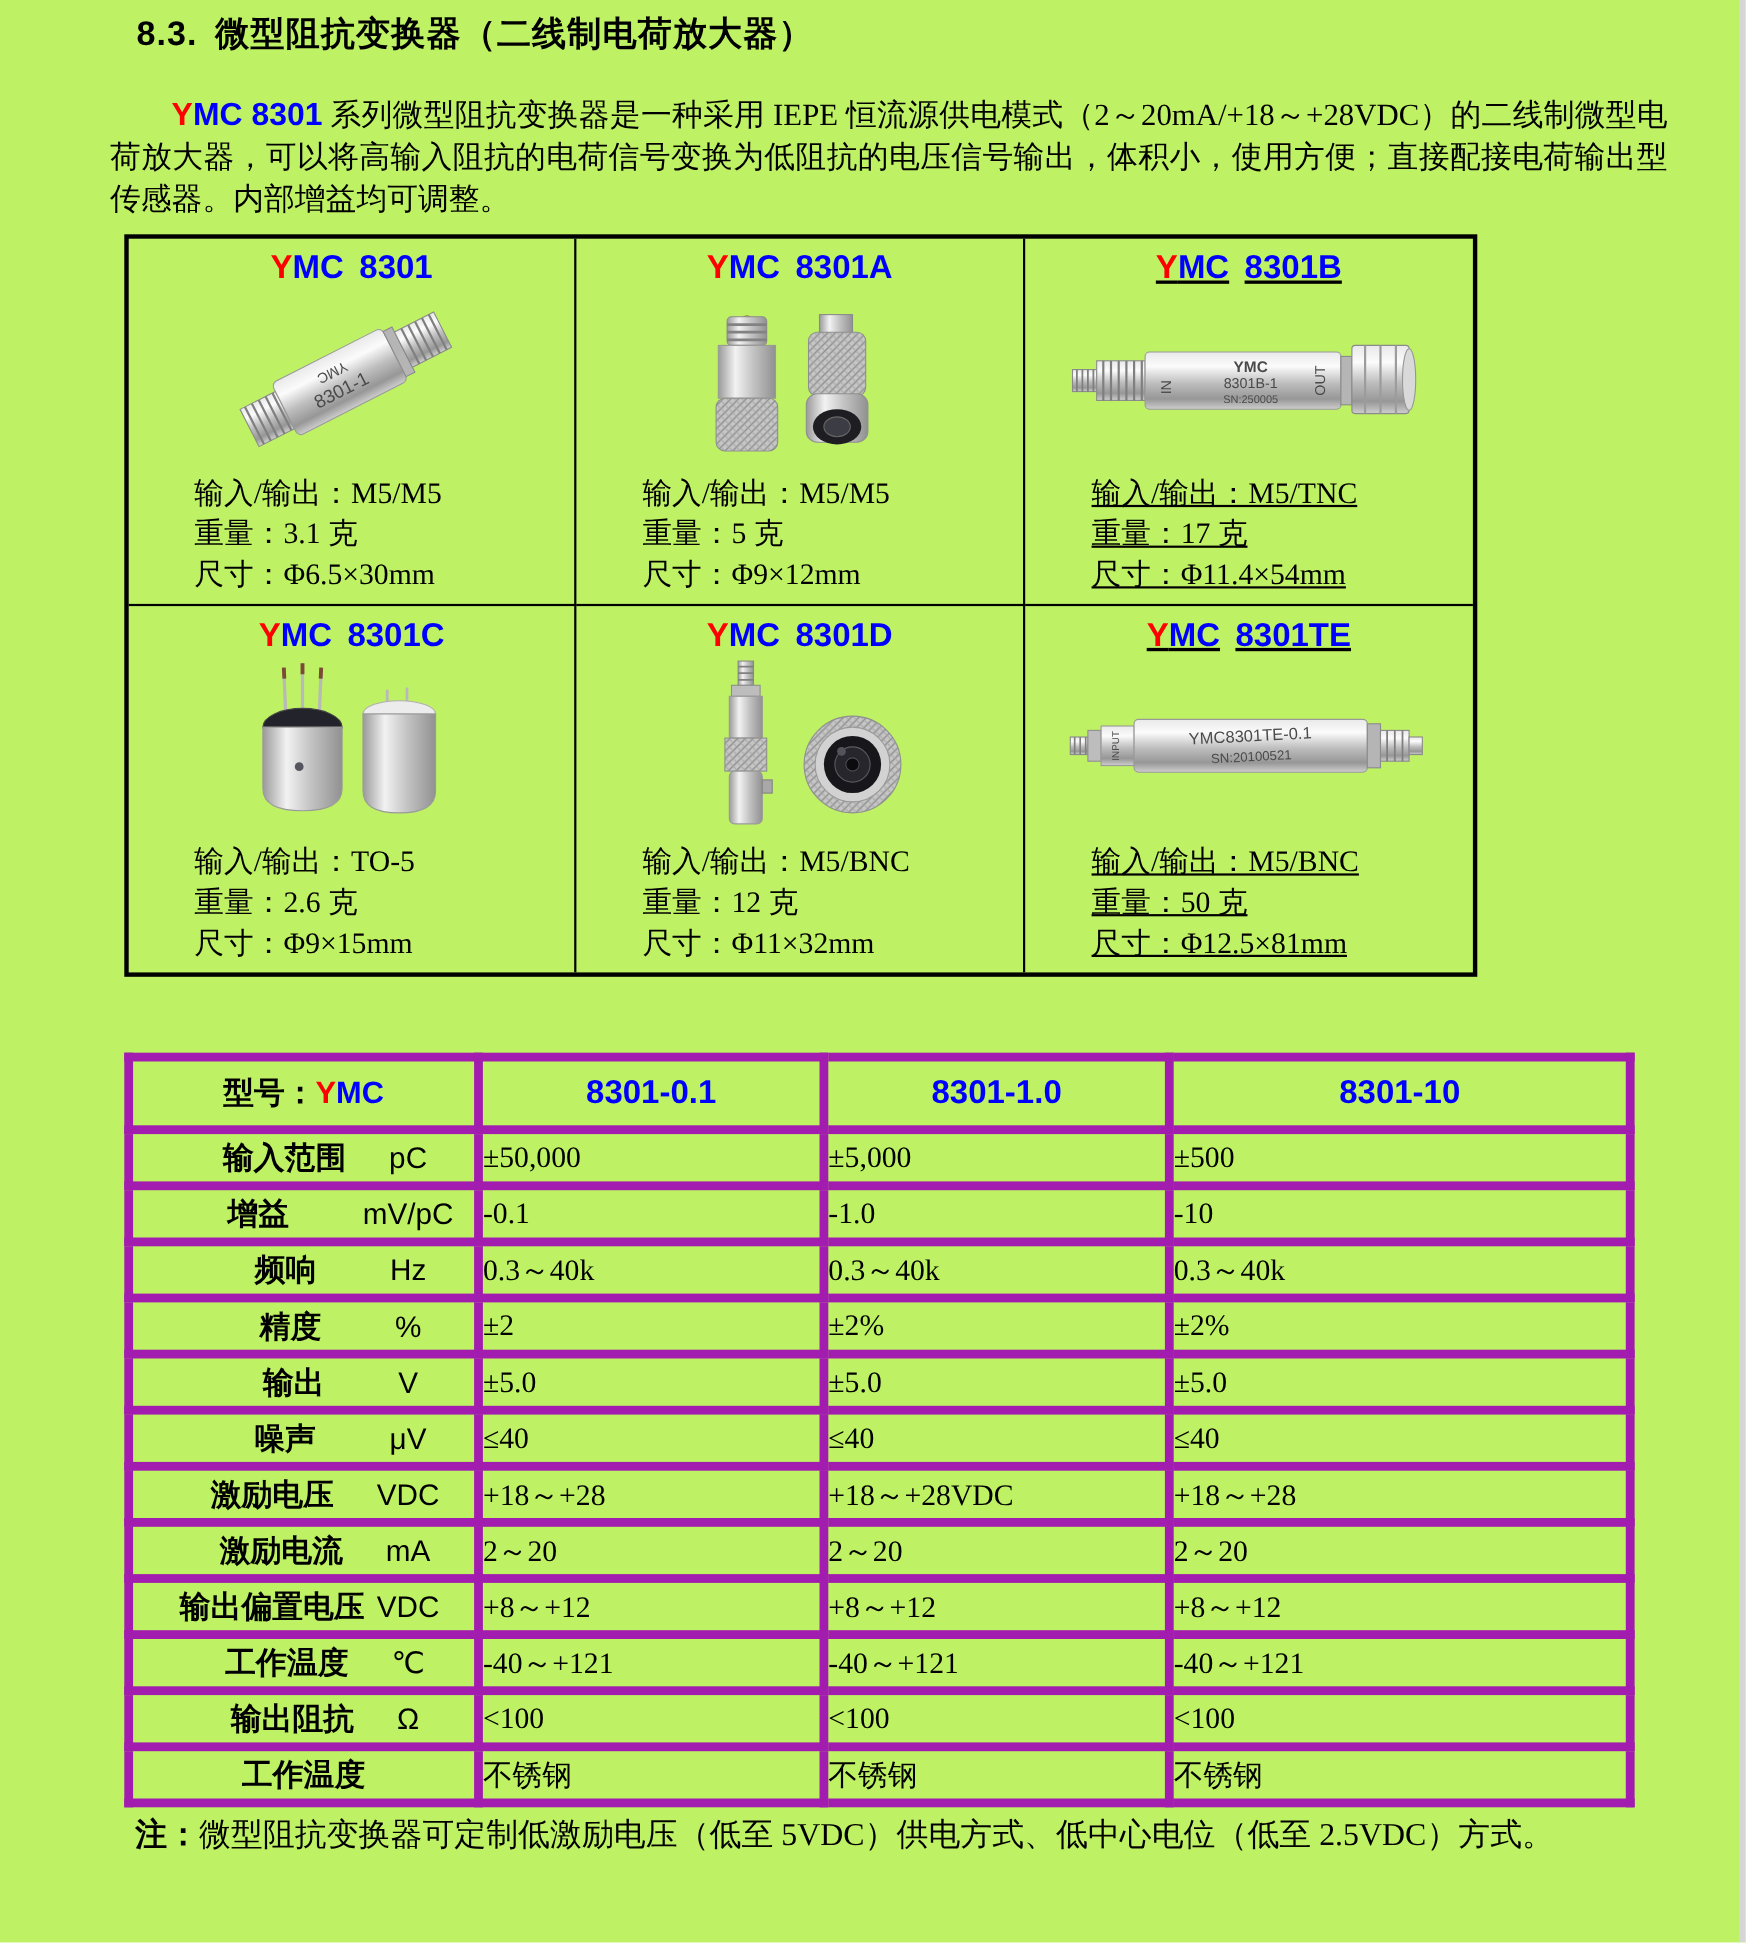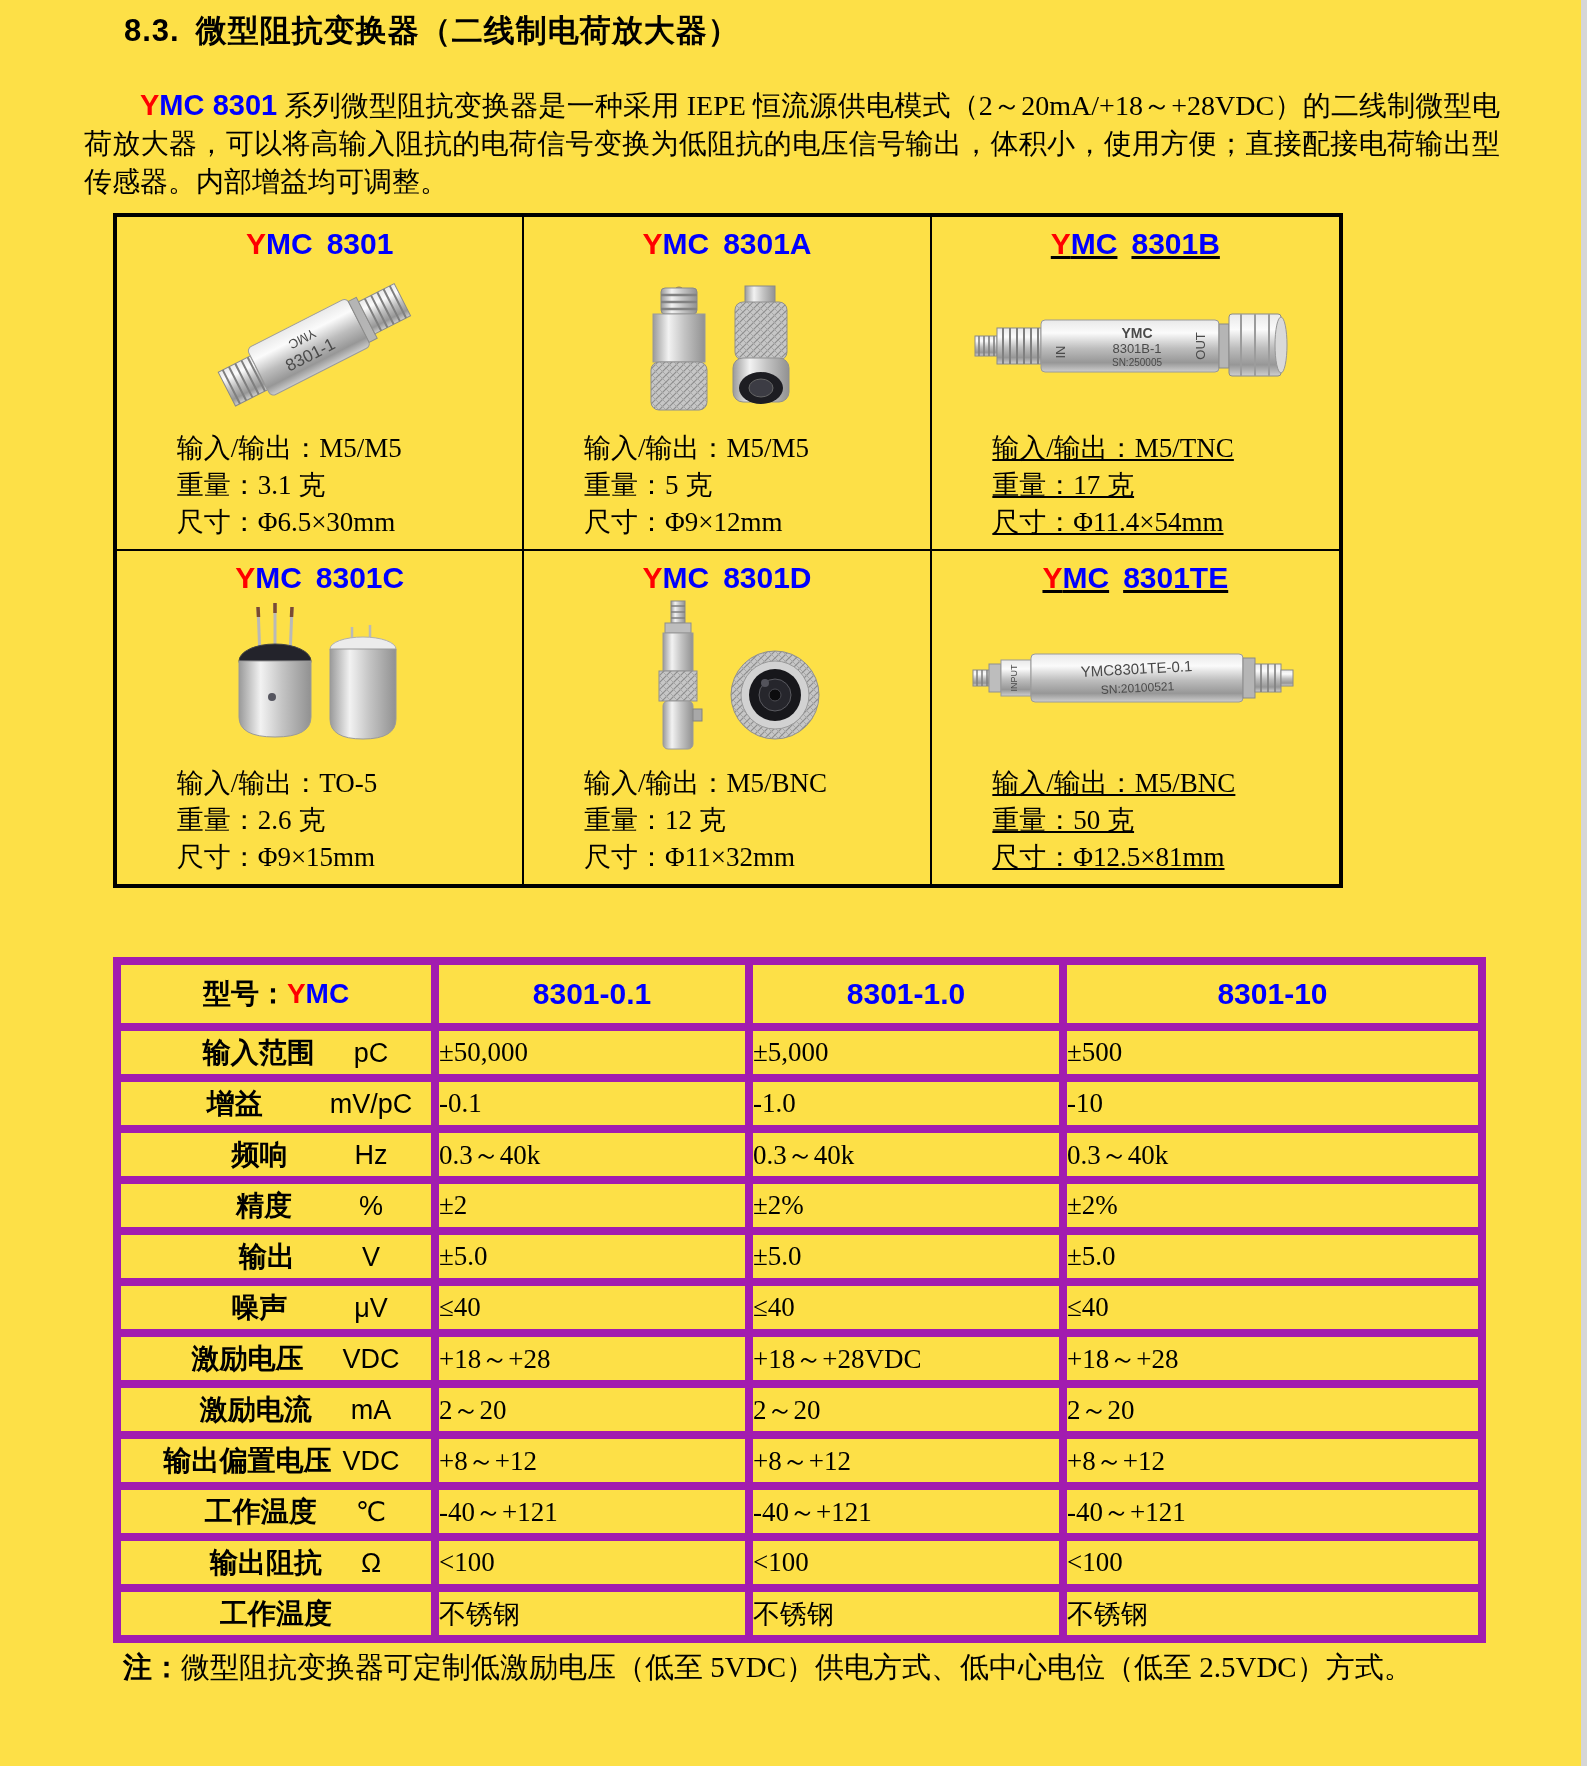--- a/index.html
+++ b/index.html
@@ -1,26 +1,26 @@
 <!DOCTYPE html>
 <html><head>
 <meta charset="utf-8">
 <style>
   html,body{margin:0;padding:0;background:#ffffff;}
-  .page{position:relative;width:1587px;height:1766px;background:#fde047;color:#000;
+  .page{position:relative;width:1587px;height:1766px;background:#bef264;color:#000;
         font-family:"Liberation Serif","DejaVu Serif",serif;overflow:hidden;}
   .page-edge{position:absolute;right:0;top:0;width:6px;height:100%;background:#d6d6d6;}
 
   
   .heading{position:absolute;left:124px;top:10px;font-family:"Liberation Sans","DejaVu Sans",sans-serif;
            font-weight:bold;font-size:31px;letter-spacing:1px;}
   .heading .hnum{margin-right:16px;}
 
   
-  .intro{position:absolute;left:84px;top:58px;width:1416px;font-size:28px;line-height:38px;
+  .intro{position:absolute;left:100px;top:58px;width:1416px;font-size:28px;line-height:38px;
          text-align:justify;text-indent:56px;}
   .ib{font-family:"Liberation Sans","DejaVu Sans",sans-serif;font-weight:bold;font-size:29px;}
   .red{color:#ff0000;}
   .blue{color:#0000ff;}
 
   
   .product-table{position:absolute;left:113px;top:213px;width:1222px;height:667px;
                  border:4px solid #000;display:grid;grid-template-columns:1fr 1fr 1fr;grid-template-rows:1fr 1fr;}
   .p-cell{border-right:2px solid #000;border-bottom:2px solid #000;display:flex;flex-direction:column;
           align-items:center;padding-top:10px;overflow:hidden;}

